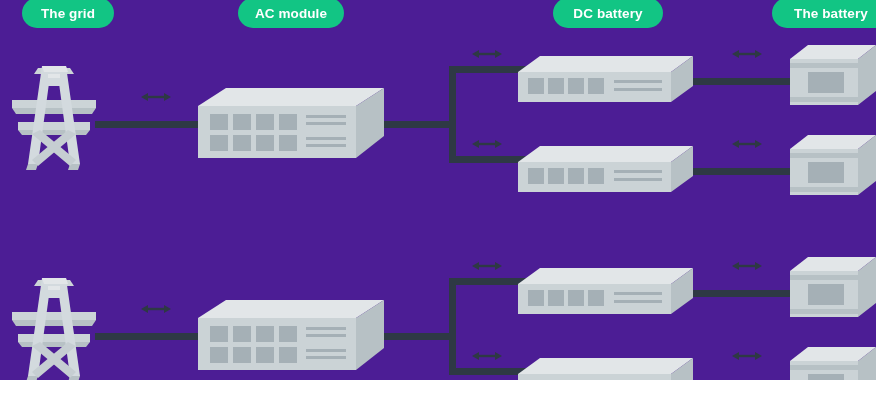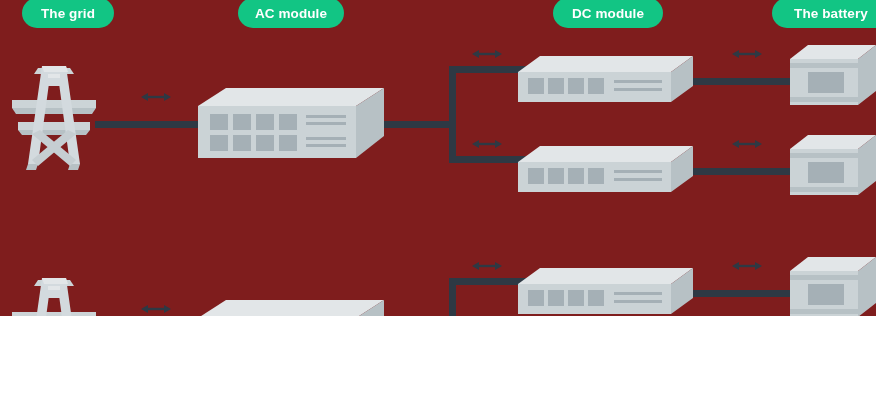--- a/index.html
+++ b/index.html
@@ -1,18 +1,18 @@
 <!DOCTYPE html>
 <html><head>
 <meta charset="utf-8">
 <style>
   html,body{margin:0;padding:0;background:#ffffff;}
   body{width:876px;height:400px;overflow:hidden;
        font-family:"Liberation Sans",sans-serif;}
-  #stage{position:relative;width:876px;height:316px;overflow:hidden;background:#7f1d1d;}
+  #stage{position:relative;width:876px;height:380px;overflow:hidden;background:#4c1d95;}
 
   
   .pill{position:absolute;height:30px;background:#12c584;border-radius:15px;
         display:flex;align-items:center;justify-content:center;
         color:#ffffff;font-size:13.5px;font-weight:bold;letter-spacing:.1px;
         white-space:nowrap;padding:0 14px;box-sizing:border-box;}
 
   
   .hline{position:absolute;height:7px;background:#2e3944;}
   .vline{position:absolute;width:7px;background:#2e3944;}
@@ -30,21 +30,21 @@
 
 <div id="stage">
 
   <div class="pill" style="left:22px;top:-2px;width:92px;">
     <span>The grid</span>
   </div>
   <div class="pill" style="left:238px;top:-2px;width:106px;">
     <span>AC module</span>
   </div>
   <div class="pill" style="left:553px;top:-2px;width:110px;">
-    <span>DC module</span>
+    <span>DC battery</span>
   </div>
   <div class="pill" style="left:772px;top:-2px;width:118px;">
     <span>The battery</span>
   </div>
 
   <div class="hline" style="left:95px;top:121px;width:115px;"></div>
 
   <div class="hline" style="left:370px;top:121px;width:86px;"></div>
 
   <div class="vline" style="left:449px;top:66px;height:97px;"></div>

